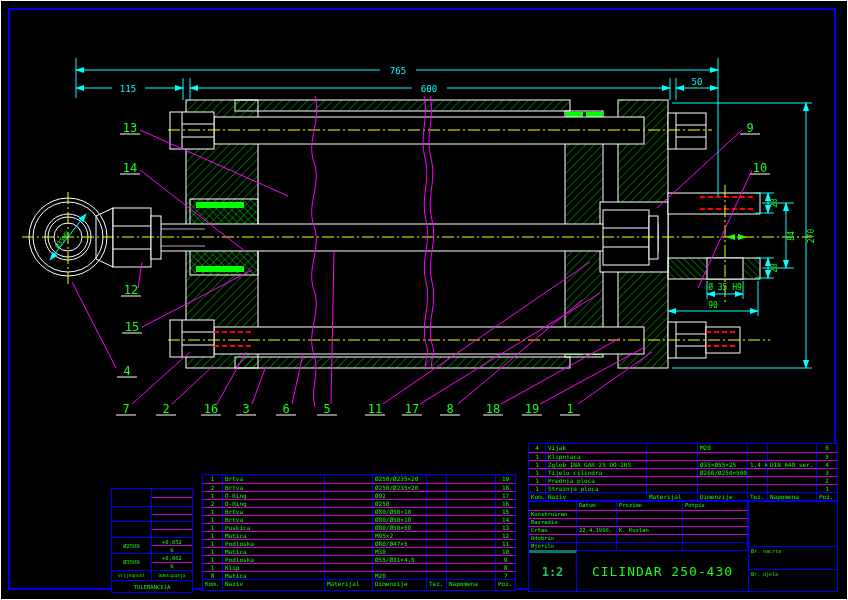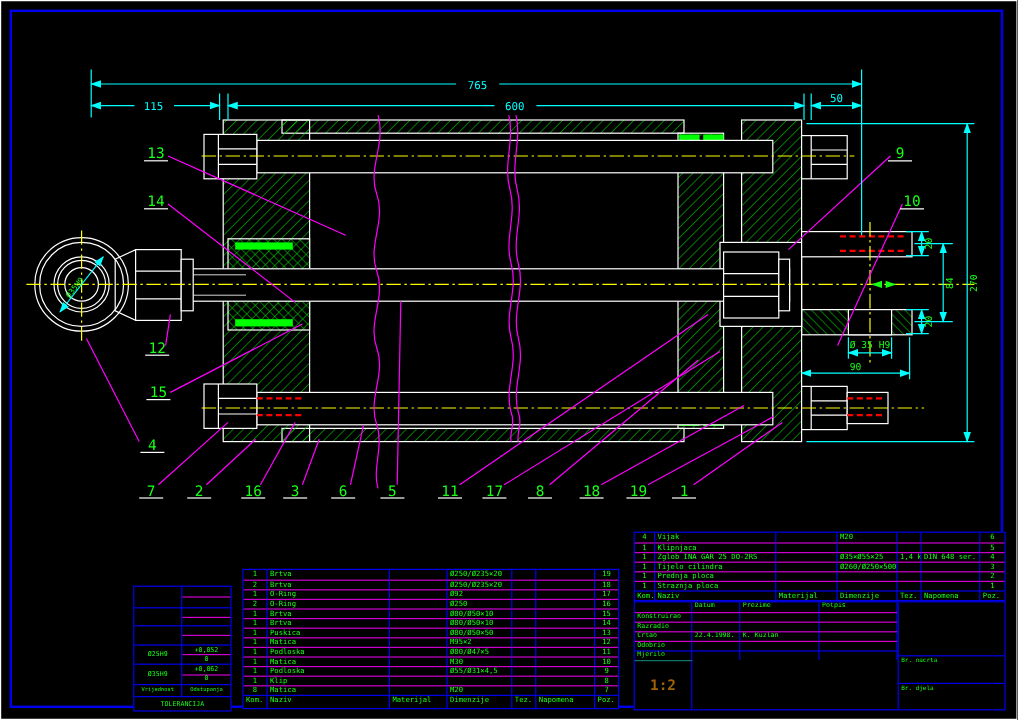--- a/index.html
+++ b/index.html
@@ -18,21 +18,21 @@
   .g i.m{text-align:center;padding:0}
   .g i.e{border-right:none}
   #ltable{left:202px;top:474px;width:314px;height:117px;grid-template-columns:20px 102px 48px 54px 20px 49px 1fr;grid-template-rows:repeat(13,8px) 1fr;}
   #rtable{left:528px;top:443px;width:310px;height:58px;grid-template-columns:17px 101px 51px 50px 20px 49px 1fr;grid-template-rows:repeat(6,8px) 1fr;}
   
   #tblock{position:absolute;left:528px;top:501px;width:310px;height:91px;border:1px solid #0000ee;box-sizing:border-box;background:#000;}
   #tinfo{position:absolute;left:0;top:0;width:219px;height:89px;display:grid;grid-template-columns:48px 40px 66px 1fr;grid-template-rows:repeat(6,8px) 1fr;}
   #tinfo i{border-right:1px solid #0000ee;border-top:1px solid #cc00cc;color:#18ff18;font:5.5px/7px "DejaVu Sans Mono",monospace;font-style:normal;padding:0 0 0 2px;white-space:nowrap;overflow:hidden;display:block;}
   #tinfo i.t{border-top:none}
   #tinfo i.b{border-top:1px solid #0000ee}
-  .scalecell{grid-column:1/2;border-top:1px solid #0f766e;border-right:1px solid #0000ee;color:#a16207;display:flex;align-items:center;justify-content:center;font:bold 12px "DejaVu Sans Mono",monospace;text-align:right;}
+  .scalecell{grid-column:1/2;border-top:3px solid #0f766e;border-right:1px solid #0000ee;color:#22c55e;display:flex;align-items:center;justify-content:center;font:bold 12px "DejaVu Sans Mono",monospace;text-align:right;}
   .titlecell{grid-column:2/5;border-top:1px solid #0000ee;color:#18ff18;display:flex;align-items:center;justify-content:center;font:13px "DejaVu Sans Mono",monospace;letter-spacing:1px;}
   .rbox{position:absolute;left:219px;width:89px;border-left:1px solid #0000ee;box-sizing:border-box;color:#18ff18;font:5px/6px "DejaVu Sans Mono",monospace;padding:1px 0 0 2px;}
   
   #toltab{position:absolute;left:111px;top:488px;width:82px;height:105px;border:1px solid #0000ee;box-sizing:border-box;background:#000;display:grid;grid-template-columns:40px 1fr;grid-template-rows:17px 15px 16px 16px 17px 10px 1fr;}
   #toltab .tc{border-right:1px solid #0000ee;border-top:1px solid #0000ee;color:#18ff18;font:5.5px/6px "DejaVu Sans Mono",monospace;display:flex;align-items:center;justify-content:center;}
   #toltab .tc.t{border-top:none}
   #toltab .tc.e{border-right:none}
   #toltab .split{flex-direction:column;justify-content:space-between;padding:0;}
   #toltab .split b{display:block;width:100%;text-align:center;font-weight:normal;flex:1;display:flex;align-items:center;justify-content:center;}
   #toltab .split .sep{width:100%;height:0;border-top:1px solid #cc00cc;}
@@ -436,20 +436,21 @@
         <i></i>
       <i>Odobrio</i>
         <i></i>
         <i></i>
         <i></i>
       <i class="b">Mjerilo</i>
         <i class="b"></i>
         <i class="b"></i>
         <i class="b"></i>
       <div class="scalecell">1:2</div>
+      <div class="titlecell">CILINDAR 250-430</div>
     </div>
     <div class="rbox" style="top:0;height:44px;"></div>
     <div class="rbox" style="top:44px;height:23px;border-top:1px solid #0000ee;">Br. nacrta</div>
     <div class="rbox" style="top:67px;height:22px;border-top:1px solid #0000ee;">Br. djela</div>
   </div>
 
   <div id="toltab">
     <div class="tc t"></div>
       <div class="tc t e split">
         <b></b>

